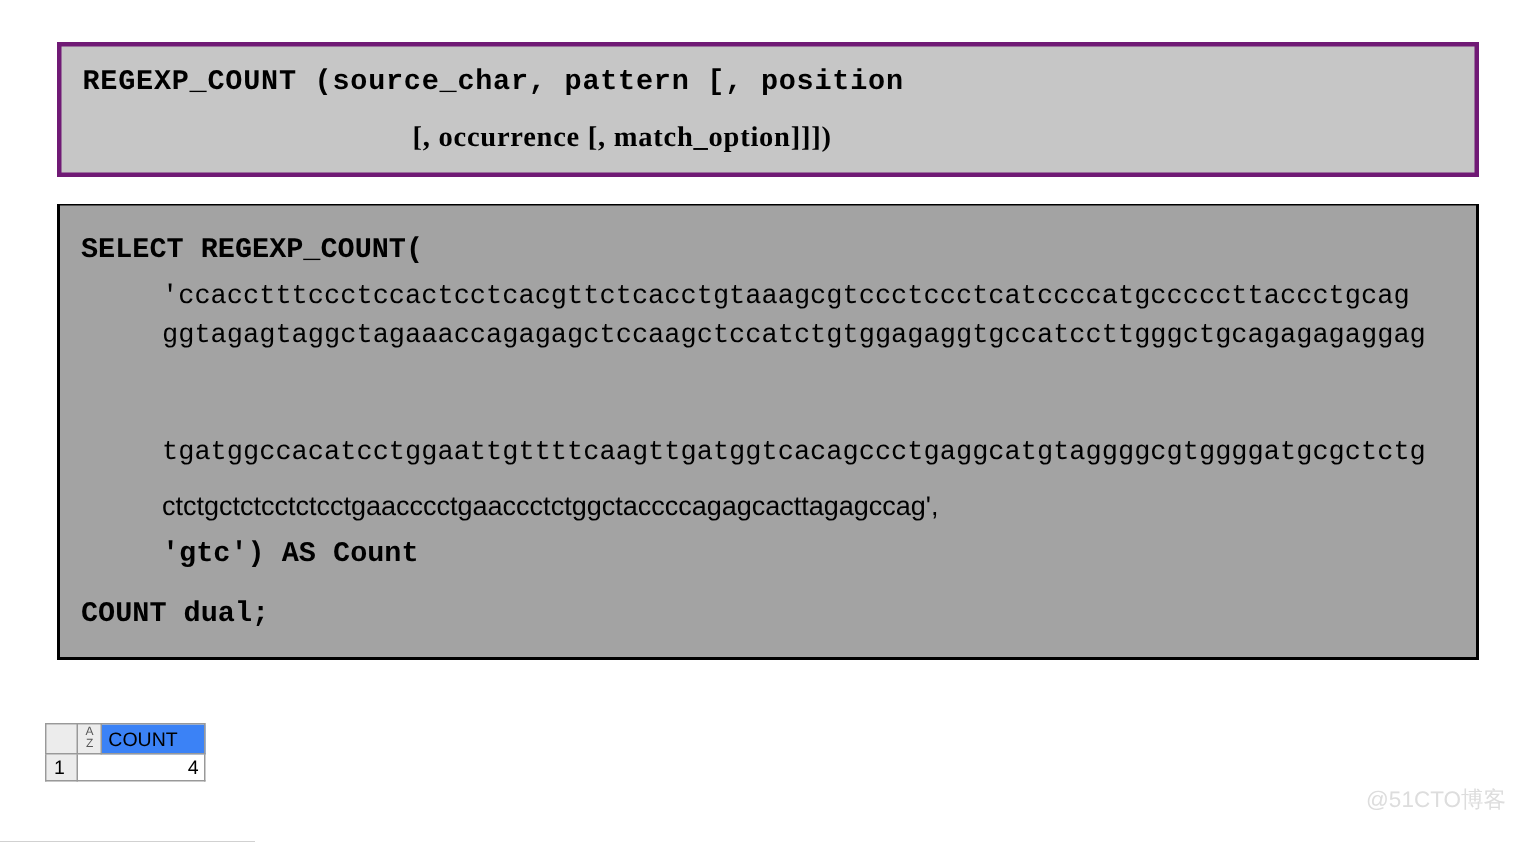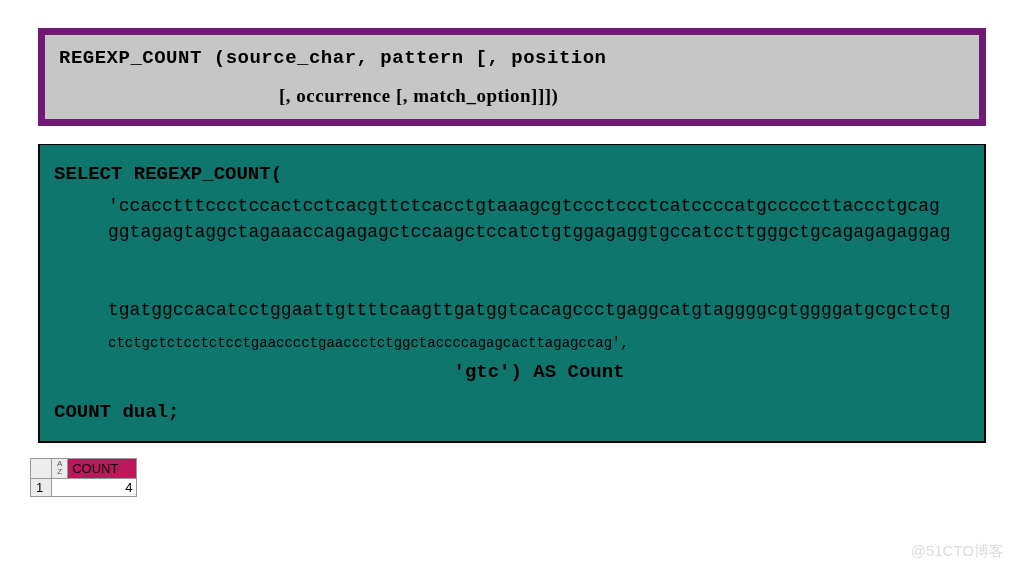--- a/index.html
+++ b/index.html
@@ -8,87 +8,86 @@
       box-sizing: border-box;
     }
     body {
       background: white;
       font-family: "Courier New", monospace;
       padding: 28px 38px;
       width: 1024px;
     }
     .syntax-box {
       background: #c6c6c6;
-      border: 7px solid #701a75;
+      border: 3px solid #701a75;
       padding: 12px 14px;
       margin-bottom: 18px;
     }
     .syntax-line1 {
       font-weight: bold;
       font-size: 19px;
       letter-spacing: 0.5px;
     }
     .syntax-line2 {
       font-weight: bold;
       font-size: 19px;
       padding-left: 220px;
       margin-top: 16px;
       letter-spacing: 0.5px;
       font-family: Liberation Serif, serif;
     }
     .query-box {
-      background: #0f766e;
+      background: #a3a3a3;
       border: 2px solid black;
       border-top: 1px solid black;
       padding: 18px 14px 18px 14px;
-      margin-bottom: 15px;
+      margin-bottom: 42px;
     }
     .query-select {
       font-weight: bold;
       font-size: 19px;
       margin-bottom: 8px;
     }
     .query-seq {
       font-size: 18px;
       padding-left: 54px;
       line-height: 1.45;
       font-family: "Courier New", monospace;
       word-break: break-all;
       margin-bottom: 12px;
     }
     .query-seq-last {
-      font-size: 14px;
+      font-size: 18px;
       padding-left: 54px;
-      font-family: Liberation Mono, monospace;
+      font-family: Liberation Sans, sans-serif;
       margin-bottom: 10px;
     }
     .query-pattern {
       font-weight: bold;
       font-size: 19px;
       padding-left: 54px;
       margin-bottom: 18px;
-      text-align: center;
     }
     .query-from {
       font-weight: bold;
       font-size: 19px;
     }
     .result-table {
       margin-left: -8px;
       border-collapse: collapse;
       font-family: Arial, sans-serif;
       font-size: 13px;
     }
     .result-table td, .result-table th {
       border: 1px solid #999;
       padding: 1px 5px;
       background: #f5f5f5;
     }
     .result-table .header-cell {
-      background: #be185d;
+      background: #3b82f6;
       font-weight: normal;
       text-align: left;
       padding-left: 4px;
       padding-right: 18px;
     }
     .result-table .icon-cell {
       background: #ececec;
       width: 16px;
       padding: 1px 2px;
       text-align: center;
@@ -106,21 +105,21 @@
       padding-left: 50px;
     }
     .az-icon {
       font-size: 8px;
       line-height: 1;
       color: #555;
       display: inline-block;
     }
     .watermark {
       position: fixed;
-      bottom: 0;
+      bottom: 18px;
       right: 20px;
       color: #ddd;
       font-family: Arial, sans-serif;
       font-size: 15px;
     }
   </style>
 </head>
 <body>
 
 <div class="syntax-box">

